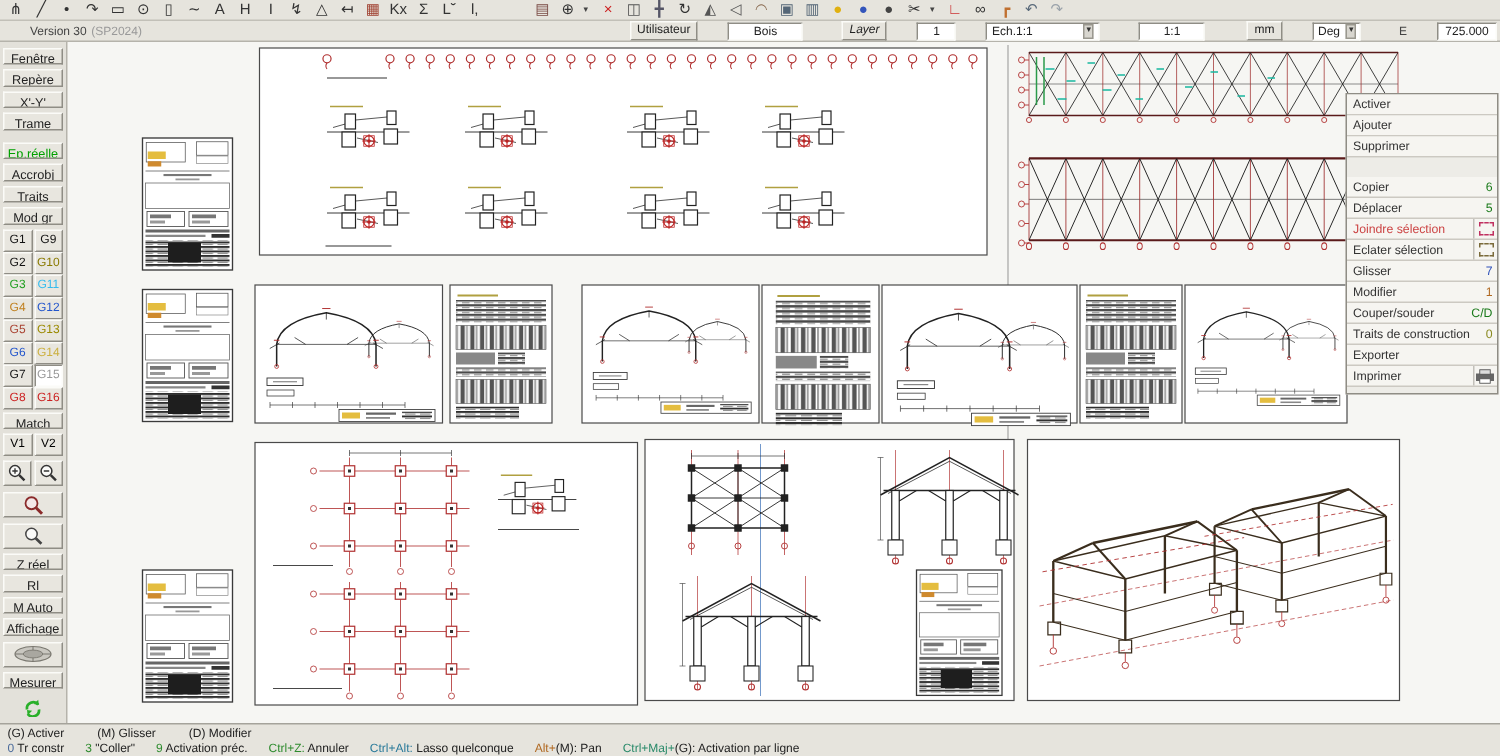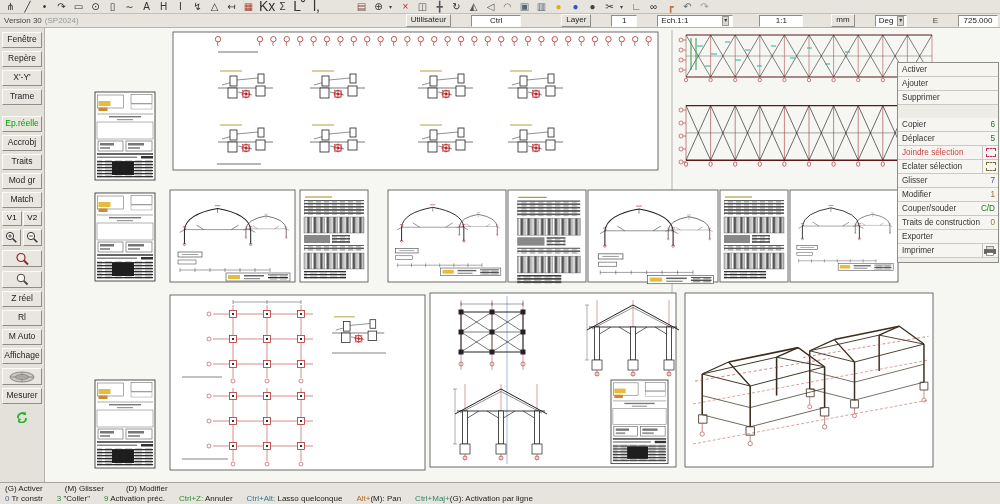--- a/index.html
+++ b/index.html
@@ -2,26 +2,26 @@
 <html><head>
 <meta charset="utf-8">
 <style>
   html,body{margin:0;padding:0;width:1000px;height:504px;overflow:hidden;
     font-family:"Liberation Sans","DejaVu Sans",sans-serif;background:#e3e1da;}
   .abs{position:absolute;}
   
   #toolbar{left:0;top:0;width:1000px;height:14px;background:#e6e4dd;border-bottom:1px solid #c2c0b8;
     display:flex;align-items:center;padding-left:4px;box-sizing:border-box;}
   .ti{font-size:10px;line-height:13px;width:13px;text-align:center;color:#333;margin-right:4px;cursor:default;}
-  .ti.sm{font-size:14px;}
+  .ti.sm{font-size:10px;}
   .gapL{margin-left:28px;}
   .caret{font-size:6px;color:#444;width:6px;margin-right:4px;}
   
   #bar2{left:0;top:14px;width:1000px;height:14px;background:#e6e4dd;border-bottom:1px solid #b5b3ab;
-    display:flex;align-items:center;box-sizing:border-box;font-size:8px;color:#444;}
+    display:flex;align-items:center;box-sizing:border-box;font-size:8px;color:#444;padding-left:16px;}
   #version{padding-left:4px;white-space:nowrap;}
   #version .sub{color:#999;margin-left:3px;}
   #controls{margin-left:auto;display:flex;align-items:center;gap:20px;padding-right:2px;}
   .btn3d{background:#e6e4dd;border:1px solid;border-color:#fbfbf8 #8f8d85 #8f8d85 #fbfbf8;
     padding:0 4px;height:11px;line-height:10px;font-size:8px;color:#222;white-space:nowrap;}
   .field{background:#fff;border:1px solid;border-color:#8f8d85 #fbfbf8 #fbfbf8 #8f8d85;
     padding:0 3px;height:10px;line-height:10px;font-size:8px;color:#222;white-space:nowrap;
     display:flex;align-items:center;justify-content:center;}
   .dd{justify-content:space-between;}
   .dd .dc{font-size:6px;color:#333;margin-left:4px;background:#d8d6cf;border:1px solid #9a988f;height:8px;line-height:7px;padding:0 1px;}
@@ -106,22 +106,22 @@
   <span class="ti" style="color: rgb(90, 106, 122);">↶</span>
   <span class="ti" style="color: rgb(154, 162, 170);">↷</span>
 </div>
 
 <div id="bar2" class="abs">
   <span id="version">
     <span>Version 30</span><span class="sub">(SP2024)</span>
   </span>
   <span id="controls">
     <span class="btn3d">Utilisateur</span>
-    <span class="field" style="width:42px;">Ctrl</span>
-    <span class="btn3d" style="margin-left:20px;">Layer</span>
+    <span class="field" style="width:42px;">Bois</span>
+    <span class="btn3d" style="margin-left:6px;font-style:italic;">Layer</span>
     <span class="field" style="width:18px;">1</span>
     <span class="field dd" style="width:68px;text-align:center;">
       <span>Ech.1:1</span>
         <span class="dc">▾</span>
     </span>
     <span class="field" style="width:36px;margin-left:6px;">1:1</span>
     <span class="btn3d" style="margin-left:8px;">mm</span>
     <span class="field dd" style="width:24px;">
       <span>Deg</span>
         <span class="dc">▾</span>
@@ -134,20 +134,38 @@
 <div id="sidebar" class="abs">
   <div class="sb">Fenêtre</div>
   <div class="sb">Repère</div>
   <div class="sb">X'-Y'</div>
   <div class="sb">Trame</div>
   <div class="spacer8"></div>
   <div class="sb green" style="color: rgb(0, 160, 0);">Ep.réelle</div>
   <div class="sb">Accrobj</div>
   <div class="sb">Traits</div>
   <div class="sb">Mod gr</div>
+  <div class="grid2">
+    <div class="gc" style="color: rgb(17, 17, 17);">G1</div>
+    <div class="gc" style="color: rgb(17, 17, 17);">G9</div>
+    <div class="gc" style="color: rgb(17, 17, 17);">G2</div>
+    <div class="gc" style="color: rgb(138, 122, 0);">G10</div>
+    <div class="gc" style="color: rgb(34, 160, 34);">G3</div>
+    <div class="gc" style="color: rgb(51, 187, 238);">G11</div>
+    <div class="gc" style="color: rgb(192, 128, 32);">G4</div>
+    <div class="gc" style="color: rgb(34, 85, 204);">G12</div>
+    <div class="gc" style="color: rgb(170, 68, 51);">G5</div>
+    <div class="gc" style="color: rgb(154, 138, 0);">G13</div>
+    <div class="gc" style="color: rgb(34, 85, 204);">G6</div>
+    <div class="gc" style="color: rgb(204, 176, 64);">G14</div>
+    <div class="gc" style="color: rgb(17, 17, 17);">G7</div>
+    <div class="gc active" style="color: rgb(153, 153, 153);">G15</div>
+    <div class="gc" style="color: rgb(204, 34, 34);">G8</div>
+    <div class="gc" style="color: rgb(204, 34, 34);">G16</div>
+  </div>
   <div class="sb">Match</div>
   <div class="grid2">
     <div class="gc">V1</div>
     <div class="gc">V2</div>
   </div>
   <div class="icRow">
     <div class="icBtn">
       <svg width="13" height="13">
           <circle cx="5" cy="5" r="3.6" fill="#fafaf8" stroke="#333" stroke-width="1"></circle>
           <path d="M5 3.2V6.8M3.2 5H6.8" stroke="#333" stroke-width="0.9"></path>

